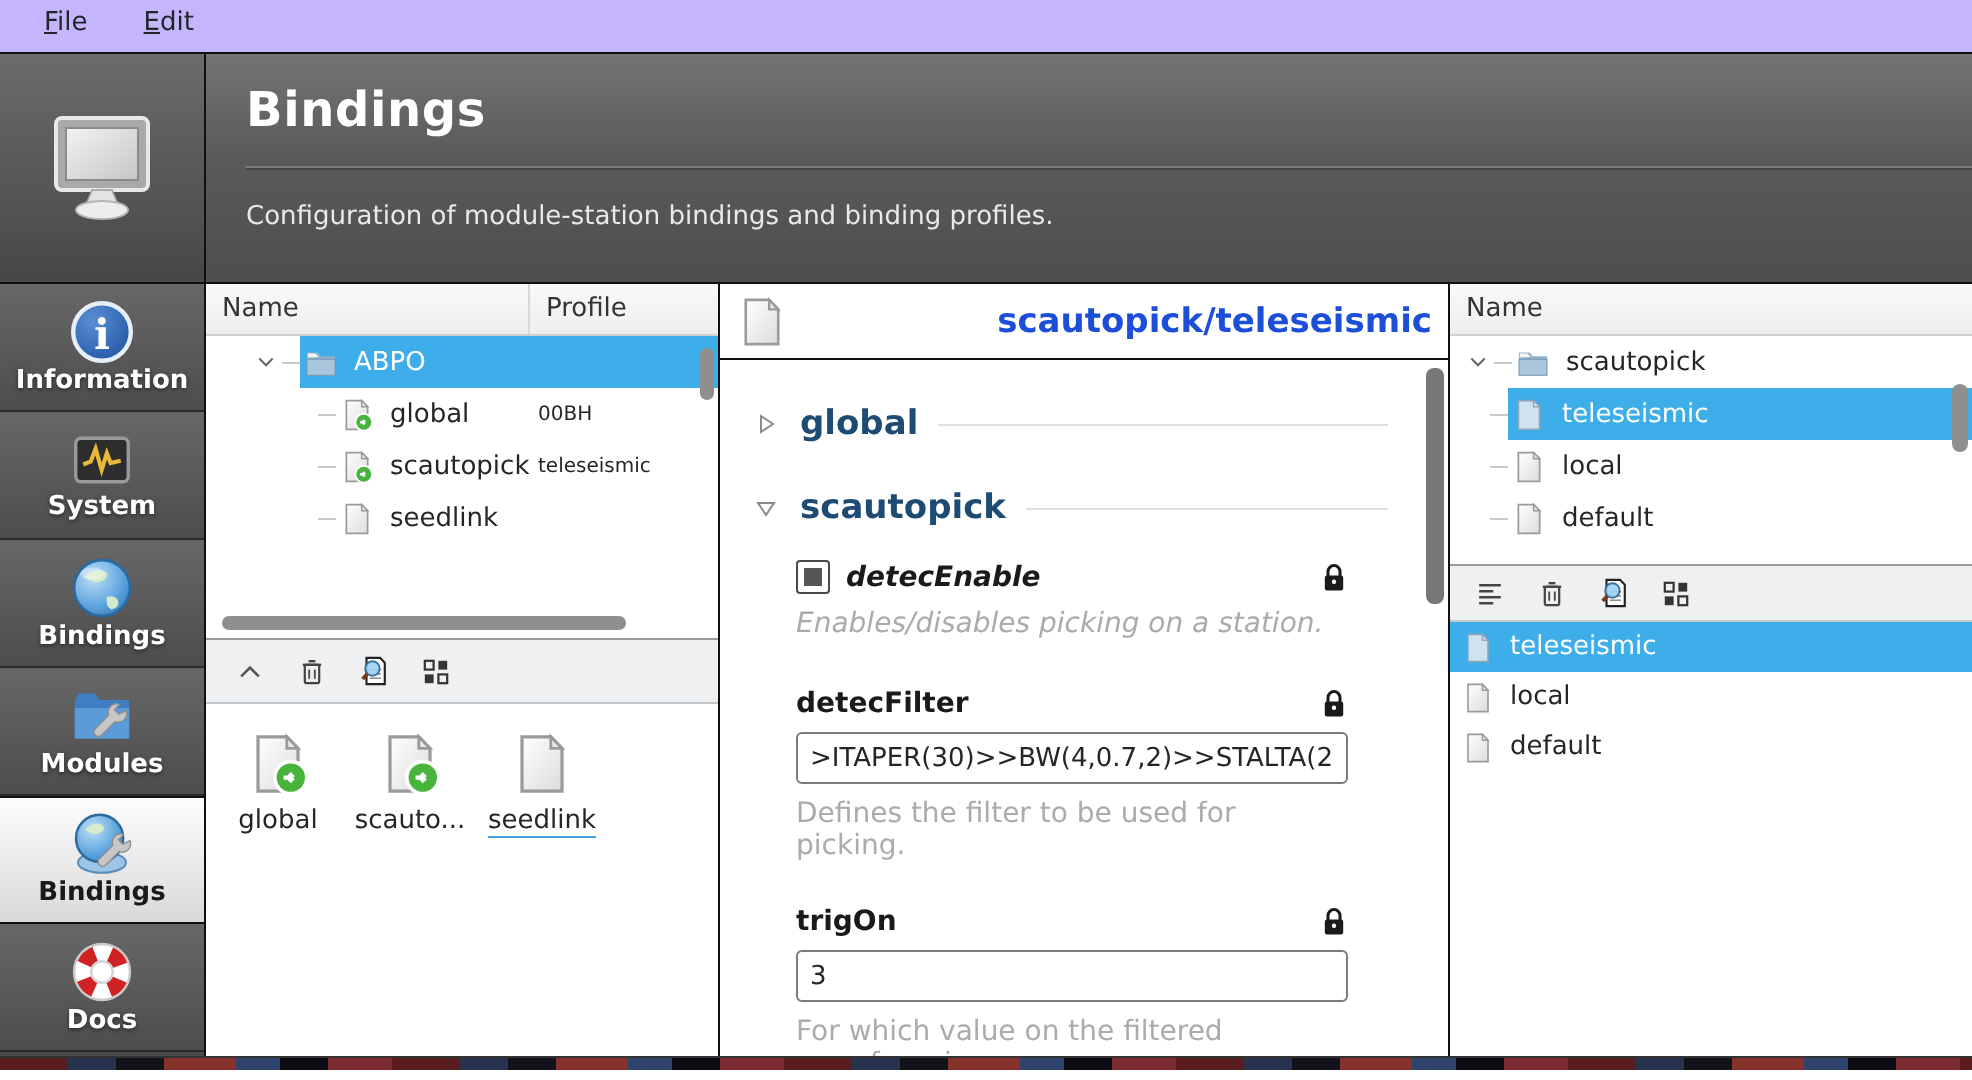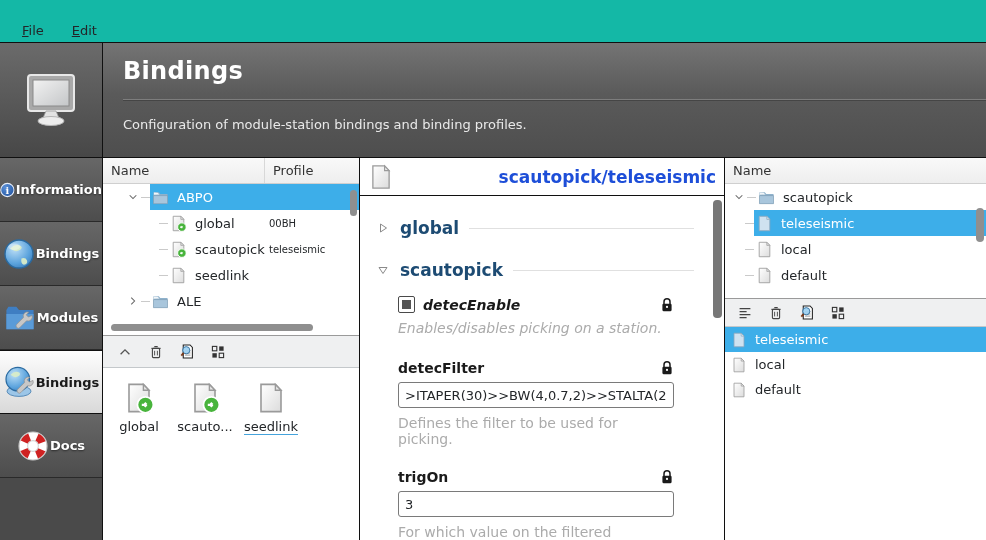--- a/index.html
+++ b/index.html
@@ -1,38 +1,38 @@
 <!DOCTYPE html>
 <html><head>
 <meta charset="utf-8">
 <style>
   * { margin:0; padding:0; box-sizing:border-box; }
   html,body { background:#222; }
   body { font-family:"DejaVu Sans","Liberation Sans",sans-serif; }
   .window { width:986px; height:540px; background:#fff; position:relative; overflow:hidden; }
 
   
-  .menubar { height:42px; background:#14b8a6; display:flex; align-items:flex-end; padding-left:12px; gap:8px; }
+  .menubar { height:26px; background:#c4b5fd; display:flex; align-items:flex-start; padding-left:12px; gap:8px; }
   .menu-item { font-size:13px; color:#232629; padding:4px 10px; display:inline-block; cursor:default; }
   .menu-item::first-letter { text-decoration:underline; }
 
   
   .banner { height:116px; display:flex; border-top:1px solid #101010; border-bottom:1px solid #101010; }
   .banner-iconbox { width:103px; flex:0 0 103px; background:linear-gradient(#6b6b6b,#474747); border-right:1px solid #101010; display:flex; align-items:center; justify-content:center; }
   .banner-body { flex:1; background:linear-gradient(#747474,#5a5a5a 45%,#4e4e4e); padding:14px 0 0 20px; }
   .banner-title { color:#fff; font-size:24px; font-weight:bold; letter-spacing:.3px; }
   .banner-sep { height:1px; background:#7d7d7d; margin:14px 0 0 0; box-shadow:0 1px 0 #454545; }
   .banner-sub { color:#e9e9e9; font-size:13px; margin-top:17px; }
 
   
   .main { display:flex; height:386px; }
 
   
   .side { width:103px; flex:0 0 103px; background:#4a4a4a; border-right:1px solid #101010; }
-  .side-item { height:64px; display:flex; flex-direction:row; align-items:center; justify-content:center; gap:1px; background:linear-gradient(#676767,#4d4d4d); border-bottom:1px solid #2a2a2a; cursor:pointer; }
+  .side-item { height:64px; display:flex; flex-direction:column; align-items:center; justify-content:center; gap:1px; background:linear-gradient(#676767,#4d4d4d); border-bottom:1px solid #2a2a2a; cursor:pointer; }
   .side-item .lbl { color:#fff; font-size:13px; font-weight:bold; text-shadow:0 1px 2px rgba(0,0,0,.5); }
   .side-item.sel { background:linear-gradient(#fdfdfd,#d9d9d9); border-top:1px solid #111; border-bottom:1px solid #111; }
   .side-item.sel .lbl { color:#1a1a1a; text-shadow:none; }
 
   
   .colhead { height:26px; background:linear-gradient(#f9f9f9,#eeeeee); border-bottom:1px solid #cfcfcf; display:flex; align-items:center; font-size:13px; color:#333; }
   .trow { height:26px; display:flex; align-items:center; position:relative; font-size:13px; color:#232629; cursor:default; }
   .rowbody { display:flex; align-items:center; height:100%; flex:1; gap:8px; padding-left:2px; }
   .trow.sel .rowbody { background:#3daee9; color:#fff; }
   .exp { width:16px; height:16px; flex:0 0 16px; display:flex; align-items:center; justify-content:center; }
@@ -257,20 +257,26 @@
   <div class="main">
 
     <nav class="side">
       <div class="side-item">
         <svg width="32" height="32">
             <use href="#i-info"></use>
           </svg>
         <span class="lbl">Information</span>
       </div>
       <div class="side-item">
+        <svg width="30" height="30">
+            <use href="#i-system"></use>
+          </svg>
+        <span class="lbl">System</span>
+      </div>
+      <div class="side-item">
         <svg width="32" height="32">
             <use href="#i-globe"></use>
           </svg>
         <span class="lbl">Bindings</span>
       </div>
       <div class="side-item">
         <svg width="32" height="32">
             <use href="#i-modules"></use>
           </svg>
         <span class="lbl">Modules</span>
@@ -336,34 +342,20 @@
         <div class="trow" style="padding-left:56px">
           <span class="dash"></span>
           <div class="rowbody">
             <svg class="tico">
                 <use href="#i-file"></use>
               </svg>
             <span>seedlink</span>
           </div>
         </div>
 
-        <div class="trow" style="padding-left:22px">
-          <span class="exp">
-              <svg width="14" height="14">
-                <use href="#i-chev-right"></use>
-              </svg>
-            </span>
-          <span class="dash"></span>
-          <div class="rowbody">
-            <svg class="tico">
-                <use href="#i-folder"></use>
-              </svg>
-            <span>ALE</span>
-          </div>
-        </div>
 
         <div class="hscroll"></div>
         <div class="vscroll-l"></div>
       </div>
 
       <div class="tbar">
         <span class="tbtn">
             <svg width="16" height="16">
               <use href="#i-chevup"></use>
             </svg>

